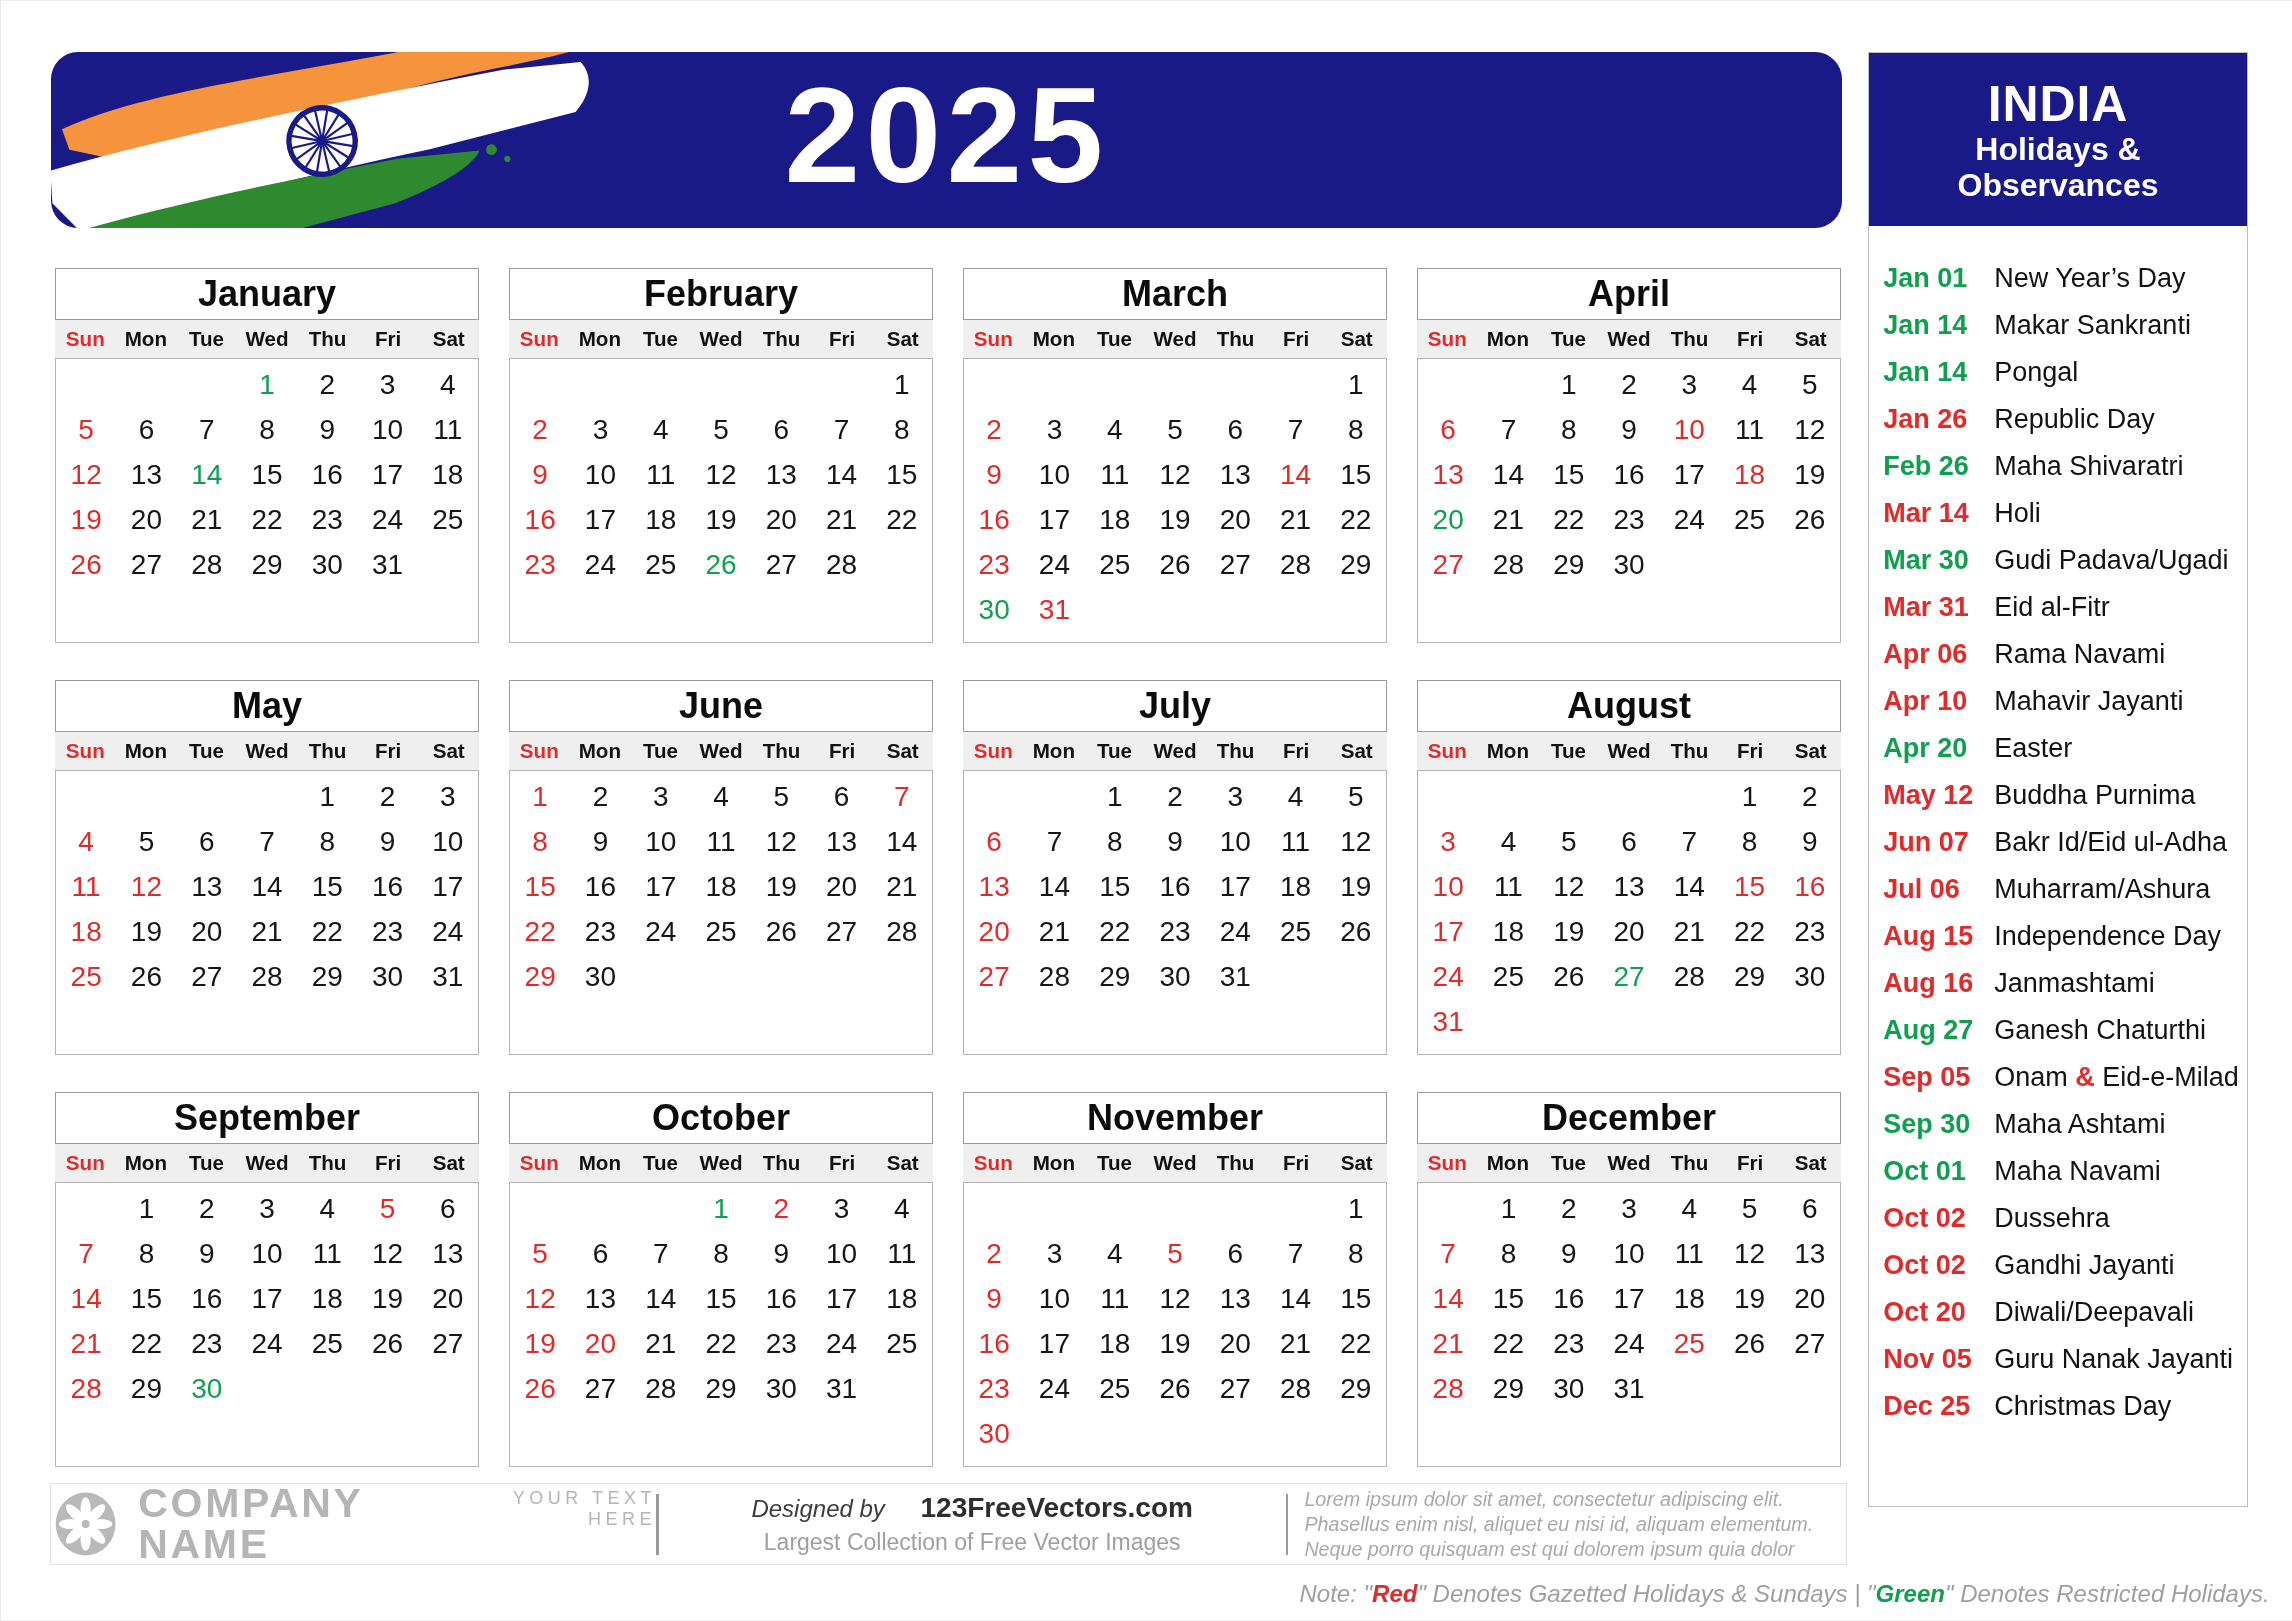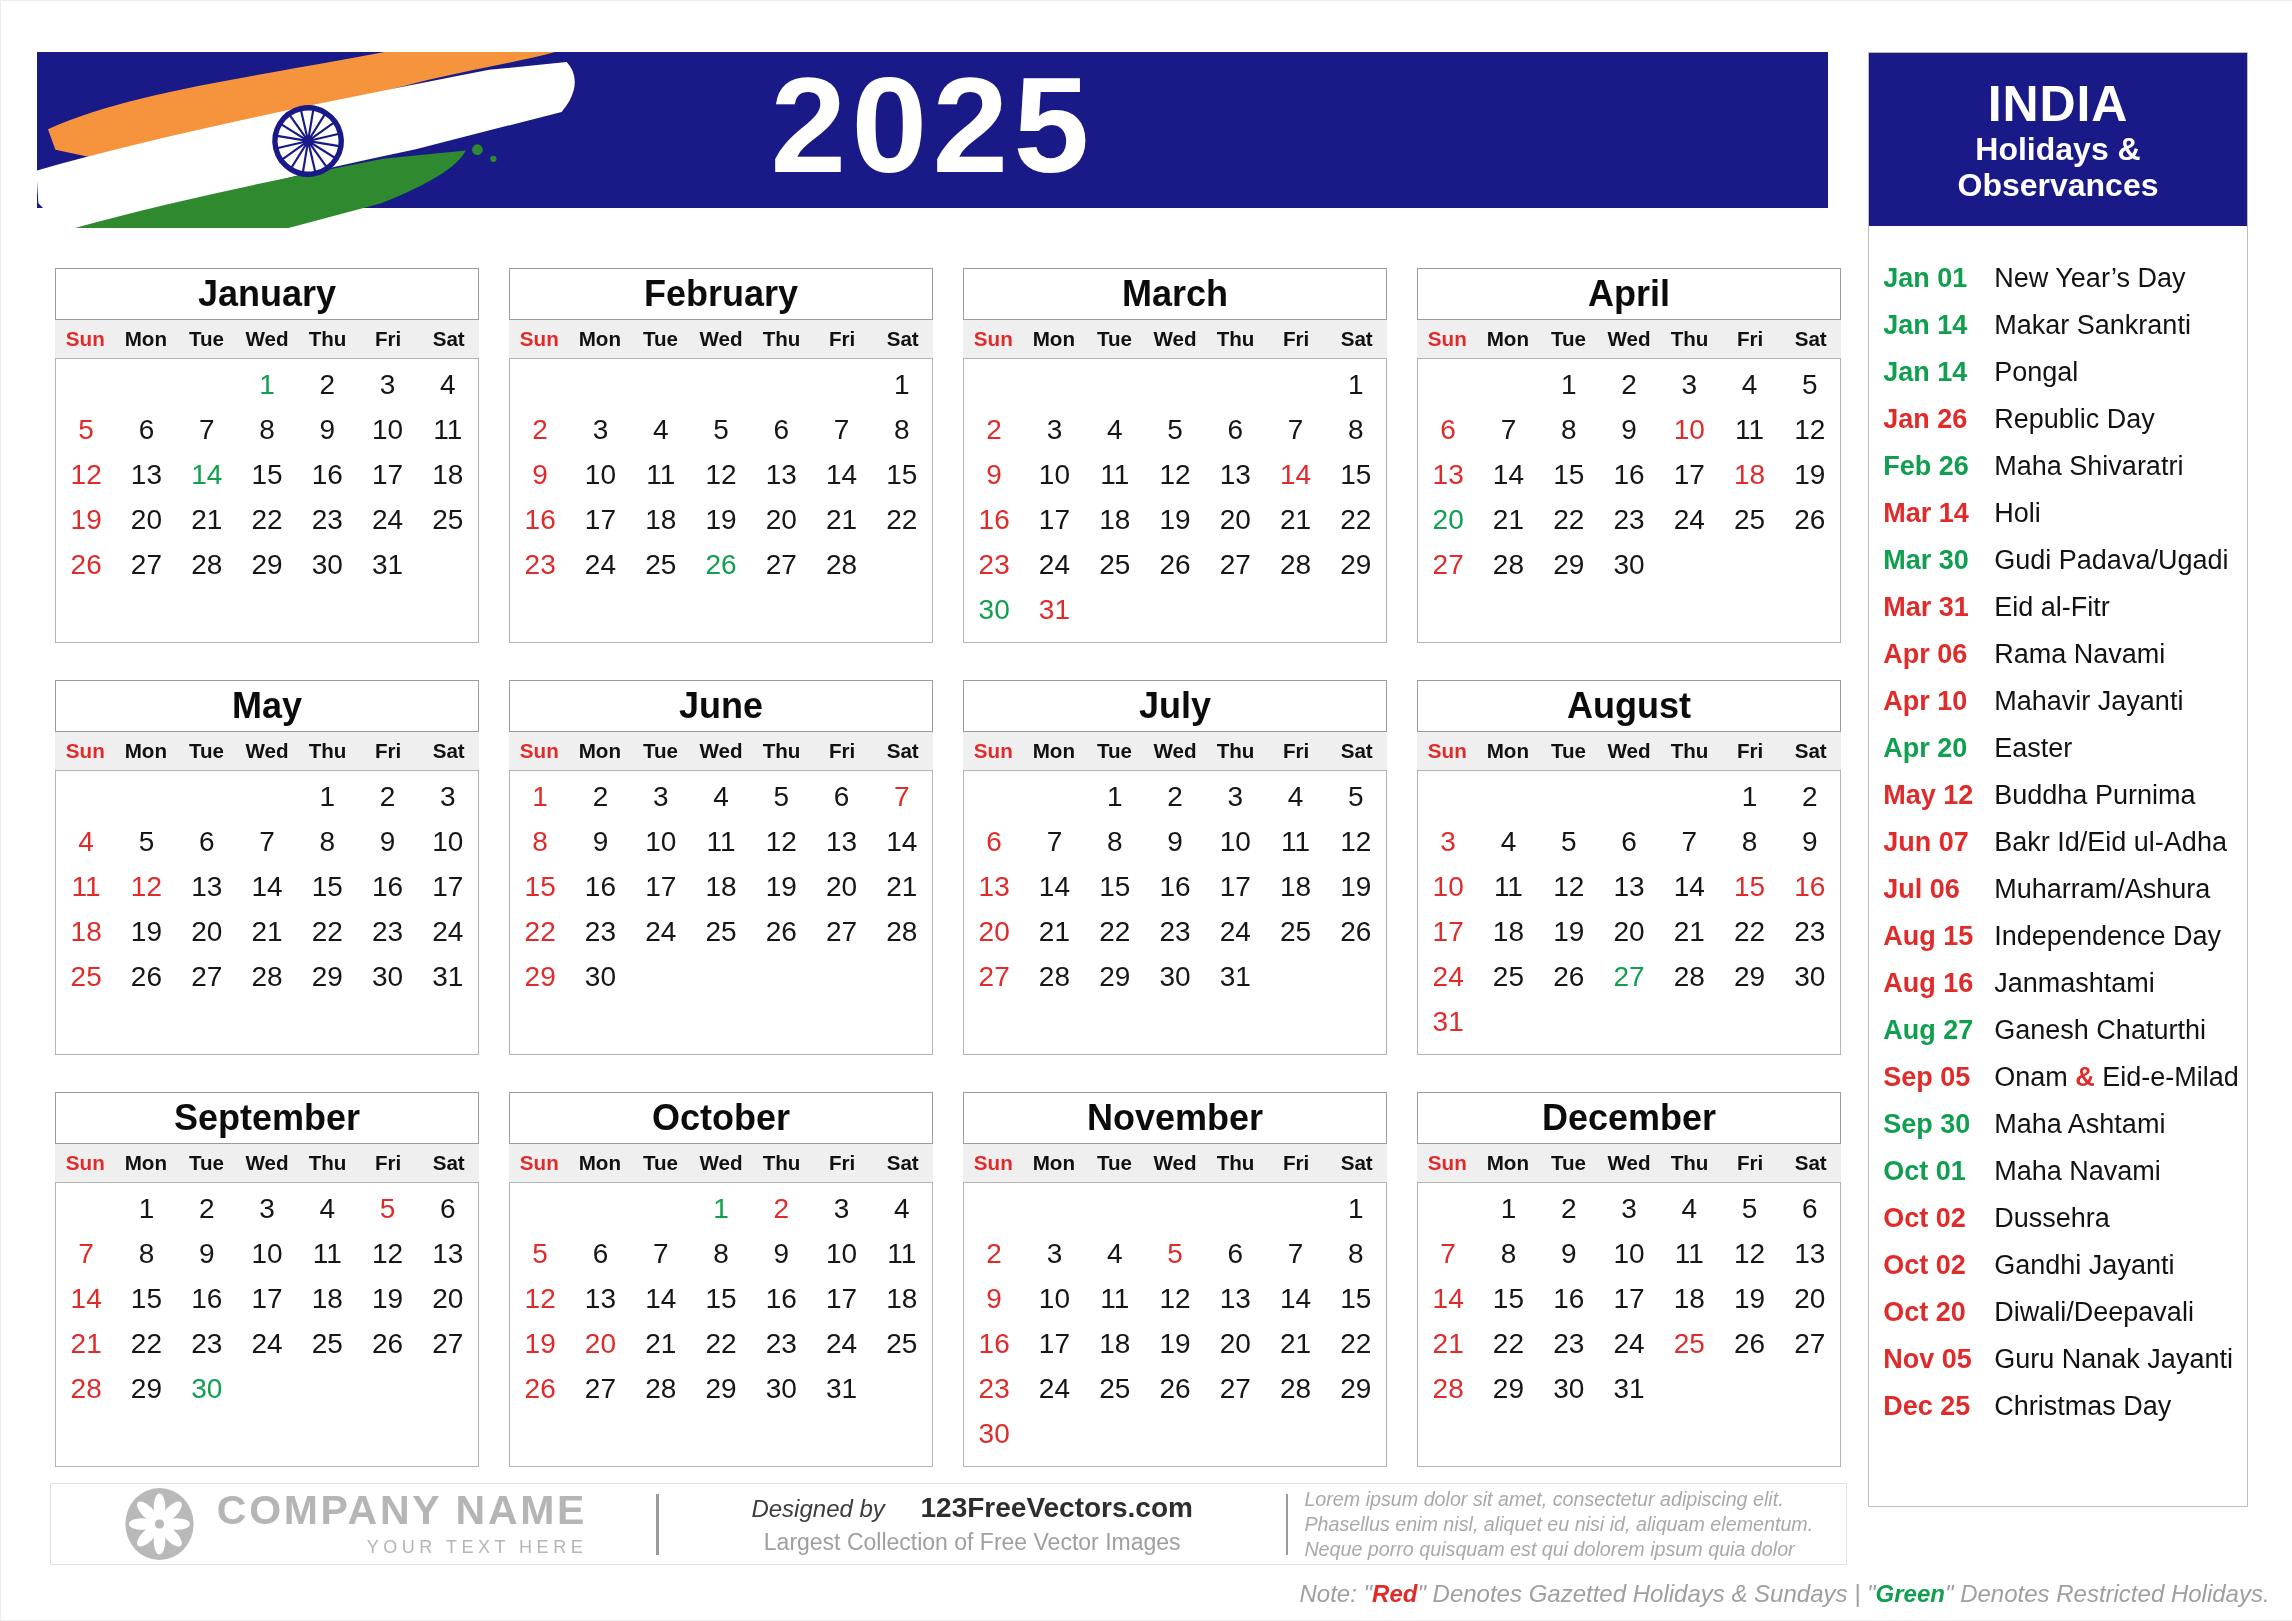--- a/index.html
+++ b/index.html
@@ -7,21 +7,21 @@
     --red:#e02b2b;
     --green:#0f9f4f;
   }
   html,body{margin:0;padding:0;background:#fff;}
   .page{
     position:relative;width:2293px;height:1621px;background:#fff;
     font-family:"Liberation Sans", sans-serif;overflow:hidden;
     border:1.8px solid #ececec;box-sizing:border-box;
   }
   
-  .banner{position:absolute;left:36px;top:51px;width:1791px;height:156px;background:var(--blue);}
+  .banner{position:absolute;left:50px;top:51px;width:1791px;height:176px;background:var(--blue);border-radius:27px;}
   .banner .year{
     position:absolute;left:0;right:0;top:50%;transform:translateY(-53%);
     text-align:center;color:#fff;font-size:136px;font-weight:bold;letter-spacing:5.4px;
   }
   .flag-svg{position:absolute;left:0;top:0;}
   
   .months{
     position:absolute;left:54px;top:267px;
     display:grid;grid-template-columns:repeat(4,424px);grid-auto-rows:376px;
     column-gap:30px;row-gap:36px;
@@ -64,21 +64,21 @@
   .h-date.green{color:var(--green);}
   .h-name{color:#121212;white-space:nowrap;}
   .h-name .amp{color:var(--red);font-weight:bold;}
   
   .footer{
     position:absolute;left:49px;top:1482px;width:1797px;height:82px;
     border:1.8px solid #e2e2e2;background:#fff;box-sizing:border-box;
     display:flex;align-items:center;
   }
   .f-sec1{width:605px;display:flex;align-items:center;justify-content:center;gap:18px;}
-  .f-nameblock{display:flex;flex-direction:column;}
+  .f-nameblock{display:flex;flex-direction:row;}
   .company{font-size:41px;font-weight:bold;color:#b5b5b5;letter-spacing:2.7px;line-height:1;}
   .yourtext{font-size:18px;color:#b5b5b5;letter-spacing:4.5px;text-align:right;margin-top:5.4px;}
   .f-divider{width:2.7px;height:61px;background:#9a9a9a;flex:none;}
   .f-sec2{width:627px;text-align:center;}
   .f-line1{font-size:24px;color:#3c3c3c;}
   .f-line1 .dprefix{font-style:italic;}
   .f-line1 .dname{font-weight:bold;font-size:28px;color:#2e2e2e;margin-left:29px;}
   .f-line2{font-size:23px;color:#9f9f9f;margin-top:5.4px;}
   .f-sec3{flex:1;padding:0 16px;font-size:19.7px;font-style:italic;color:#a9a9a9;line-height:25px;}
   

